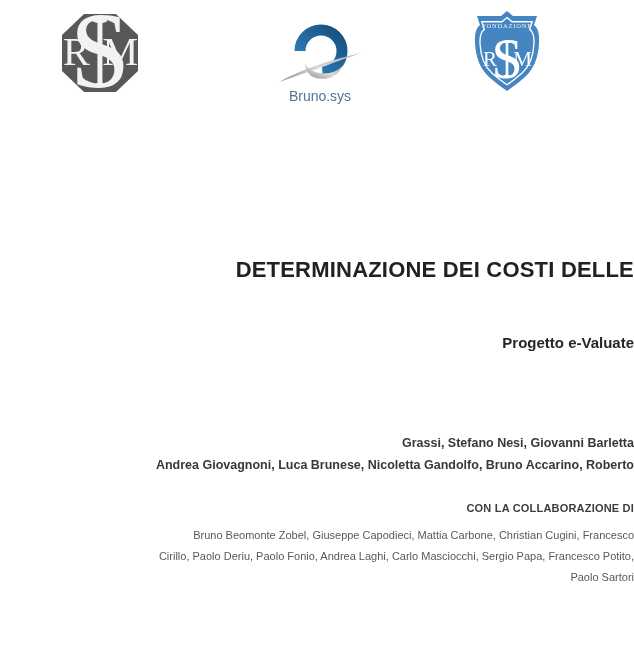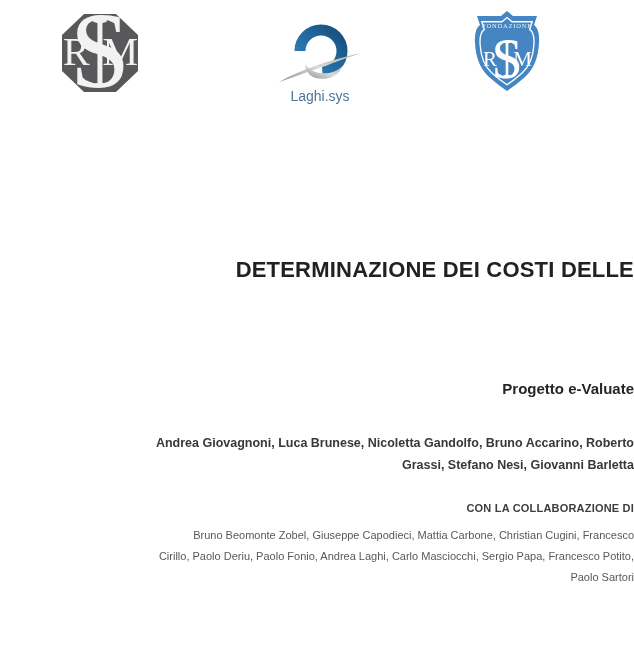--- a/index.html
+++ b/index.html
@@ -60,21 +60,20 @@
 
   .doc-title {
     top: 252px;
     font-size: 22px; font-weight: bold; line-height: 35px;
     color: #212121; letter-spacing: 0.2px;
   }
   .doc-subtitle {
     top: 333px;
     font-size: 15px; font-weight: bold; line-height: 20px;
     color: #262626;
-    margin-top: 46px;
   }
   .authors {
     top: 432px;
     font-size: 12.5px; font-weight: bold; line-height: 22px;
     color: #383838;
   }
   .collab-heading {
     top: 500px;
     font-size: 11px; font-weight: bold; line-height: 16px;
     color: #3d3d3d; letter-spacing: 0.2px;
@@ -110,21 +109,21 @@
         <linearGradient id="gsSilver" x1="0" y1="1" x2="1" y2="0">
           <stop offset="0" stop-color="#8f8f8f"></stop>
           <stop offset="0.5" stop-color="#d9d9d9"></stop>
           <stop offset="1" stop-color="#aeaeae"></stop>
         </linearGradient>
       </defs>
       <circle cx="43" cy="27" r="21" fill="none" stroke="url(#gsBlue)" stroke-width="11" stroke-dasharray="96.9 35" transform="rotate(180 43 27)"></circle>
       <path d="M1 58 C 24 45 52 36 83 29 C 52 40 24 50 1 58 Z" fill="url(#gsSilver)"></path>
       <path d="M27 40 C 33 51 55 53 64 42 C 61 55 40 59 31 50 C 28 46 27 42 27 40 Z" fill="url(#gsSilver)"></path>
     </svg>
-    <div class="genesys-caption">Laghi.sys</div>
+    <div class="genesys-caption">Bruno.sys</div>
   </div>
 
   <div class="logo logo-fond">
     <svg width="72" height="84" viewBox="0 0 72 84">
       <path d="M36 2 L42 7 L66 7 L63 16 Q69 20 68 34 Q67 56 54 68 Q45 76 36 82
                Q27 76 18 68 Q5 56 4 34 Q3 20 9 16 L6 7 L30 7 Z" fill="#4485C2"></path>
       <path d="M36 2 L42 7 L66 7 L63 16 Q69 20 68 34 Q67 56 54 68 Q45 76 36 82
                Q27 76 18 68 Q5 56 4 34 Q3 20 9 16 L6 7 L30 7 Z" fill="none" stroke="#ffffff" stroke-width="1.6" transform="translate(36 43) scale(0.84) translate(-36 -43)"></path>
     </svg>
     <div class="fond-label">FONDAZIONE</div>
@@ -136,22 +135,22 @@
     </div>
   </div>
 
   <div class="centered doc-title">
     <div>DETERMINAZIONE DEI COSTI DELLE</div>
   </div>
 
   <div class="centered doc-subtitle">Progetto e-Valuate</div>
 
   <div class="centered authors">
+    <div>Grassi, Stefano Nesi, Giovanni Barletta</div>
     <div>Andrea Giovagnoni, Luca Brunese, Nicoletta Gandolfo, Bruno Accarino, Roberto</div>
-    <div>Grassi, Stefano Nesi, Giovanni Barletta</div>
   </div>
 
   <div class="centered collab-heading">CON LA COLLABORAZIONE DI</div>
 
   <div class="centered collab-names">
     <div>Bruno Beomonte Zobel, Giuseppe Capodieci, Mattia Carbone, Christian Cugini, Francesco</div>
     <div>Cirillo, Paolo Deriu, Paolo Fonio, Andrea Laghi, Carlo Masciocchi, Sergio Papa, Francesco Potito,</div>
     <div>Paolo Sartori</div>
   </div>
 

